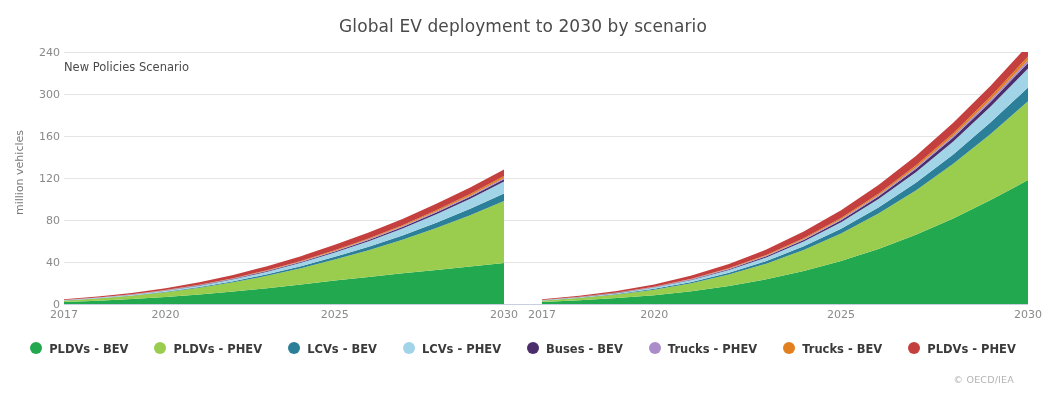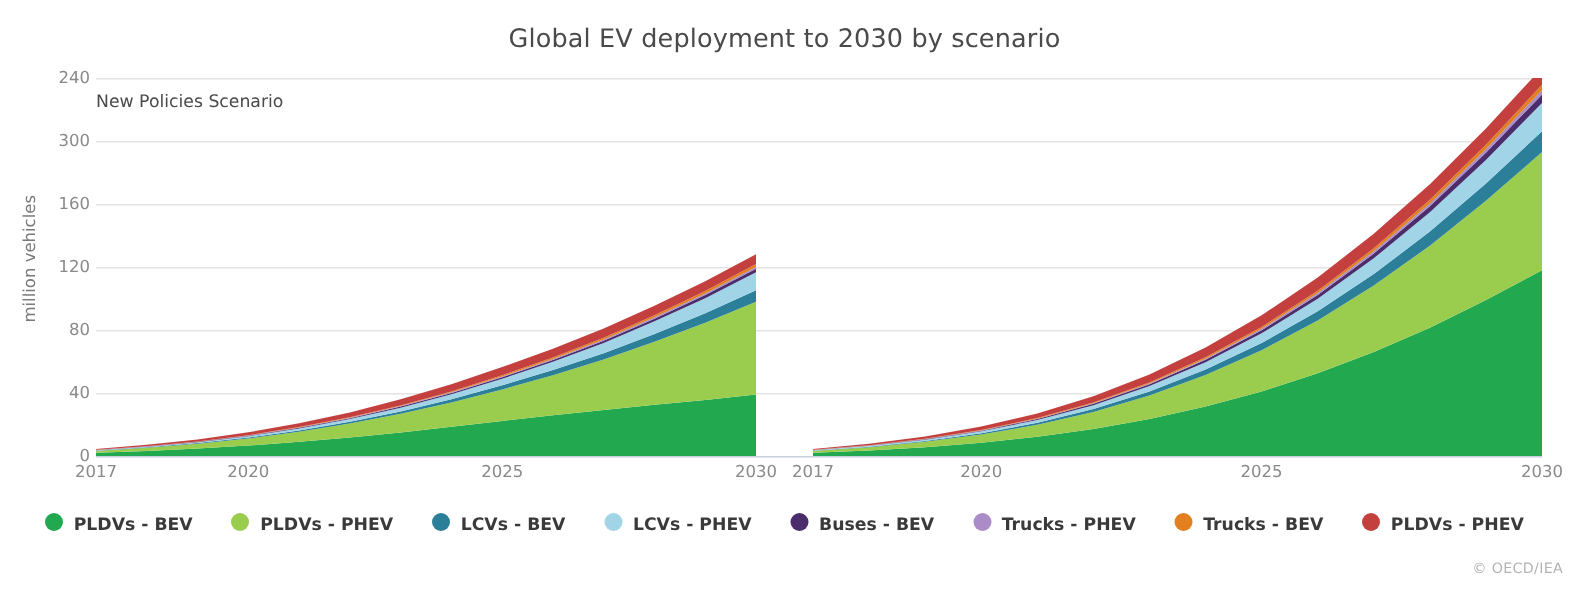--- a/index.html
+++ b/index.html
@@ -46,21 +46,21 @@
 
   .legend{
     position:absolute;left:0;top:336px;width:1046px;height:26px;
     display:flex;align-items:center;justify-content:center;gap:26px;
   }
   .legend-item{display:flex;align-items:flex-start;gap:7px;}
   .legend-dot{width:12px;height:12px;border-radius:50%;display:block;}
   .legend-label{font-size:11.5px;font-weight:bold;color:#3a3a3a;white-space:nowrap;}
 
   .credit{
-    position:absolute;right:4px;top:374px;
+    position:absolute;right:32px;top:374px;
     font-size:9.5px;color:#b3b3b3;letter-spacing:.2px;margin-left:14px;
   }
 </style>
 </head>
 <body>
 
 <div class="chart-root">
 
   <div class="chart-title">Global EV deployment to 2030 by scenario</div>
 

